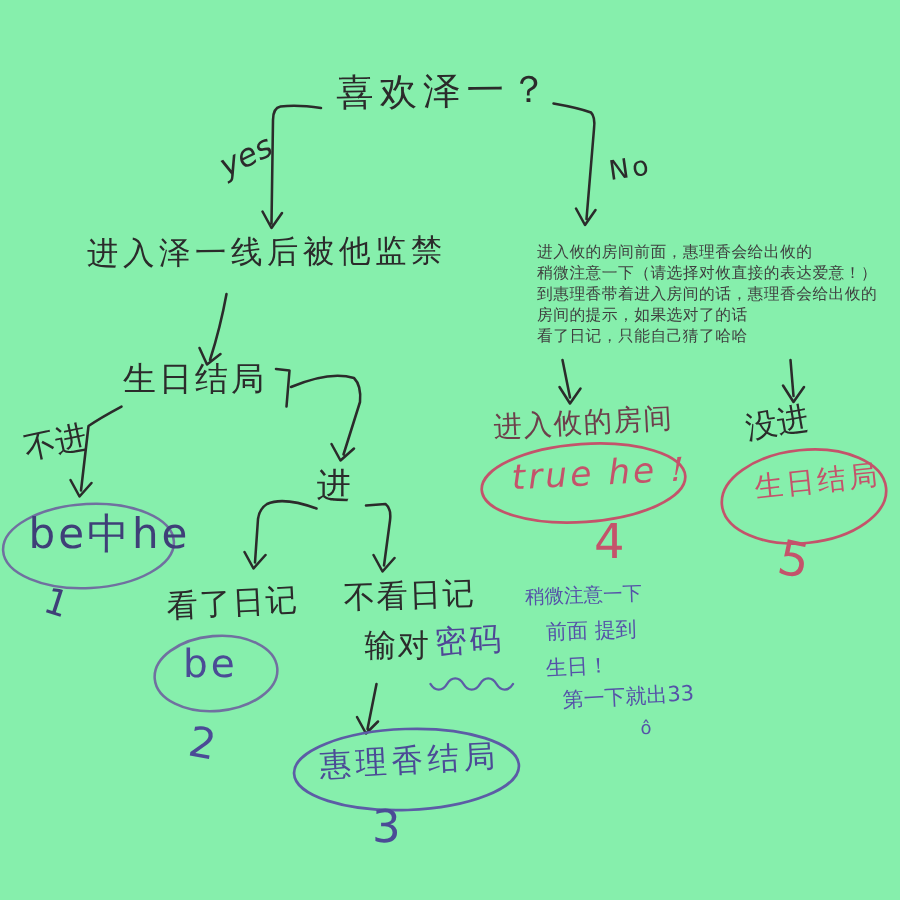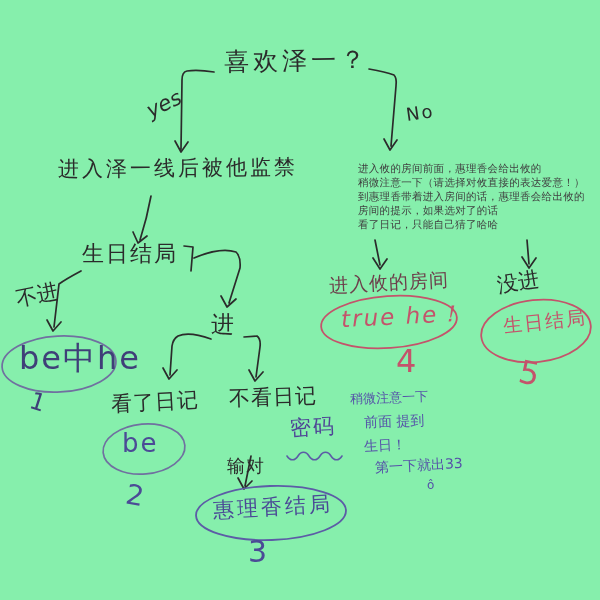--- a/index.html
+++ b/index.html
@@ -47,28 +47,28 @@
     </g>
   </svg>
 
   <div class="hw" style="left:224px;top:48px;font-size:25px;letter-spacing:4px;transform:rotate(-1deg);">喜欢泽一？</div>
   <div class="hw" style="left:146px;top:94px;font-size:21px;font-style:italic;transform:rotate(-26deg);">yes</div>
   <div class="hw" style="left:406px;top:104px;font-size:18px;letter-spacing:2px;transform:rotate(-8deg);">No</div>
 
   <div class="hw" style="left:58px;top:158px;font-size:21px;letter-spacing:3px;transform:rotate(-0.5deg);">进入泽一线后被他监禁</div>
   <div class="hw" style="left:82px;top:243px;font-size:22px;letter-spacing:2px;">生日结局</div>
   <div class="hw" style="left:16px;top:285px;font-size:21px;transform:rotate(-12deg);">不进</div>
-  <div class="hw circleblue" style="left:19px;top:342px;font-size:32px;letter-spacing:2px;">be中he</div>
+  <div class="hw circleblue" style="left:19px;top:342px;font-size:28px;letter-spacing:2px;">be中he</div>
   <div class="hw circleblue" style="left:30px;top:390px;font-size:24px;transform:rotate(18deg);">1</div>
   <div class="hw" style="left:211px;top:313px;font-size:23px;">进</div>
   <div class="hw" style="left:111px;top:392px;font-size:21px;transform:rotate(-3deg);letter-spacing:1px;">看了日记</div>
   <div class="hw blue" style="left:122px;top:430px;font-size:26px;letter-spacing:2px;">be</div>
   <div class="hw blue" style="left:126px;top:482px;font-size:28px;transform:rotate(10deg);">2</div>
   <div class="hw" style="left:229px;top:387px;font-size:21px;letter-spacing:1px;transform:rotate(-2deg);">不看日记</div>
-  <div class="hw" style="left:227px;top:420px;font-size:18px;letter-spacing:1px;margin-top:37px;">输对</div>
+  <div class="hw" style="left:243px;top:420px;font-size:21px;letter-spacing:1px;">输对</div>
   <div class="hw purple" style="left:290px;top:417px;font-size:21px;letter-spacing:2px;transform:rotate(-3deg);">密码</div>
   <div class="hw blue" style="left:213px;top:497px;font-size:21px;letter-spacing:3px;transform:rotate(-3deg);">惠理香结局</div>
   <div class="hw blue" style="left:248px;top:537px;font-size:30px;">3</div>
 
   <div class="typed">
     <p>进入攸的房间前面，惠理香会给出攸的</p>
     <p>稍微注意一下（请选择对攸直接的表达爱意！）</p>
     <p>到惠理香带着进入房间的话，惠理香会给出攸的</p>
     <p>房间的提示，如果选对了的话</p>
     <p>看了日记，只能自己猜了哈哈</p>

